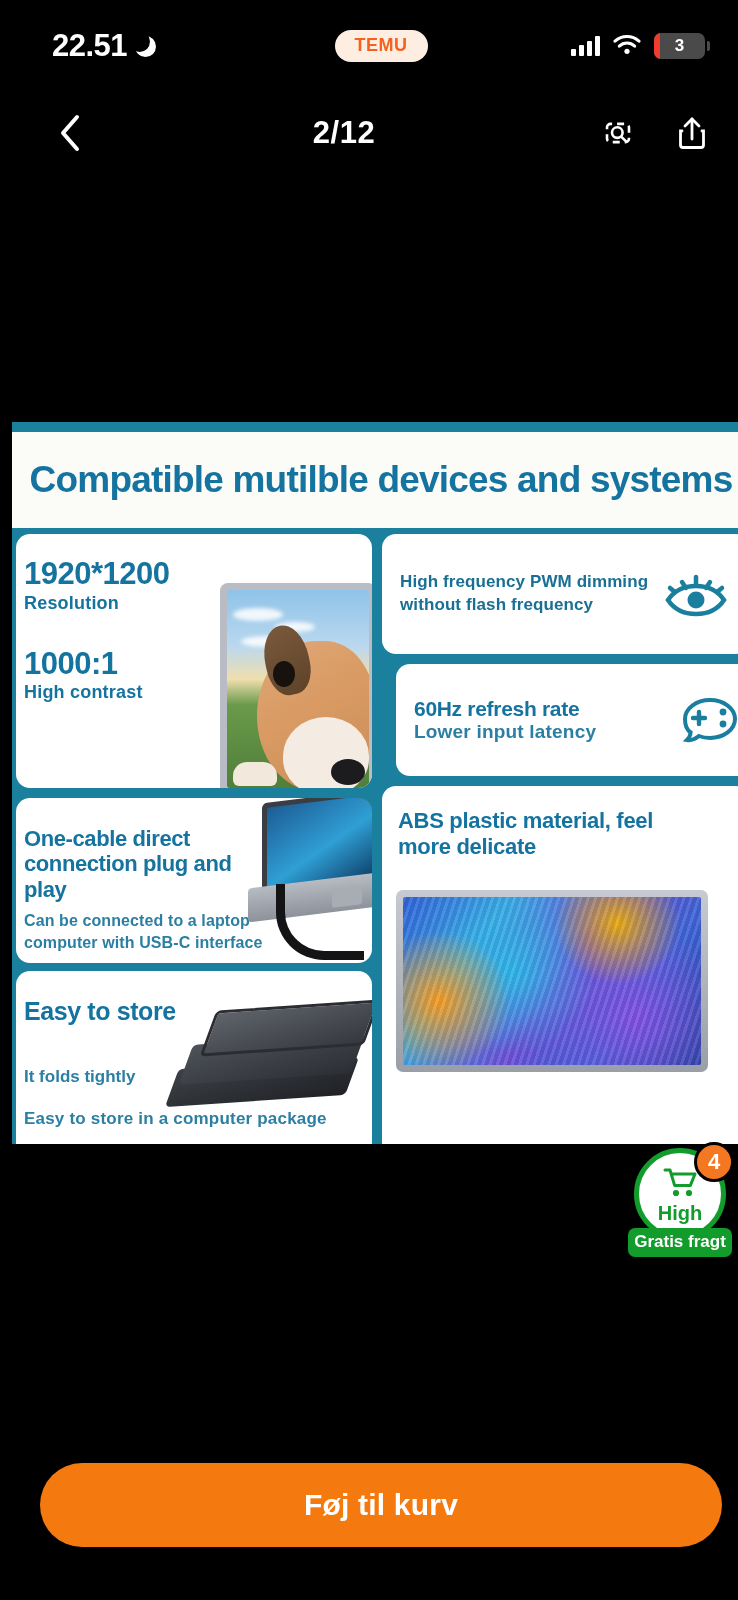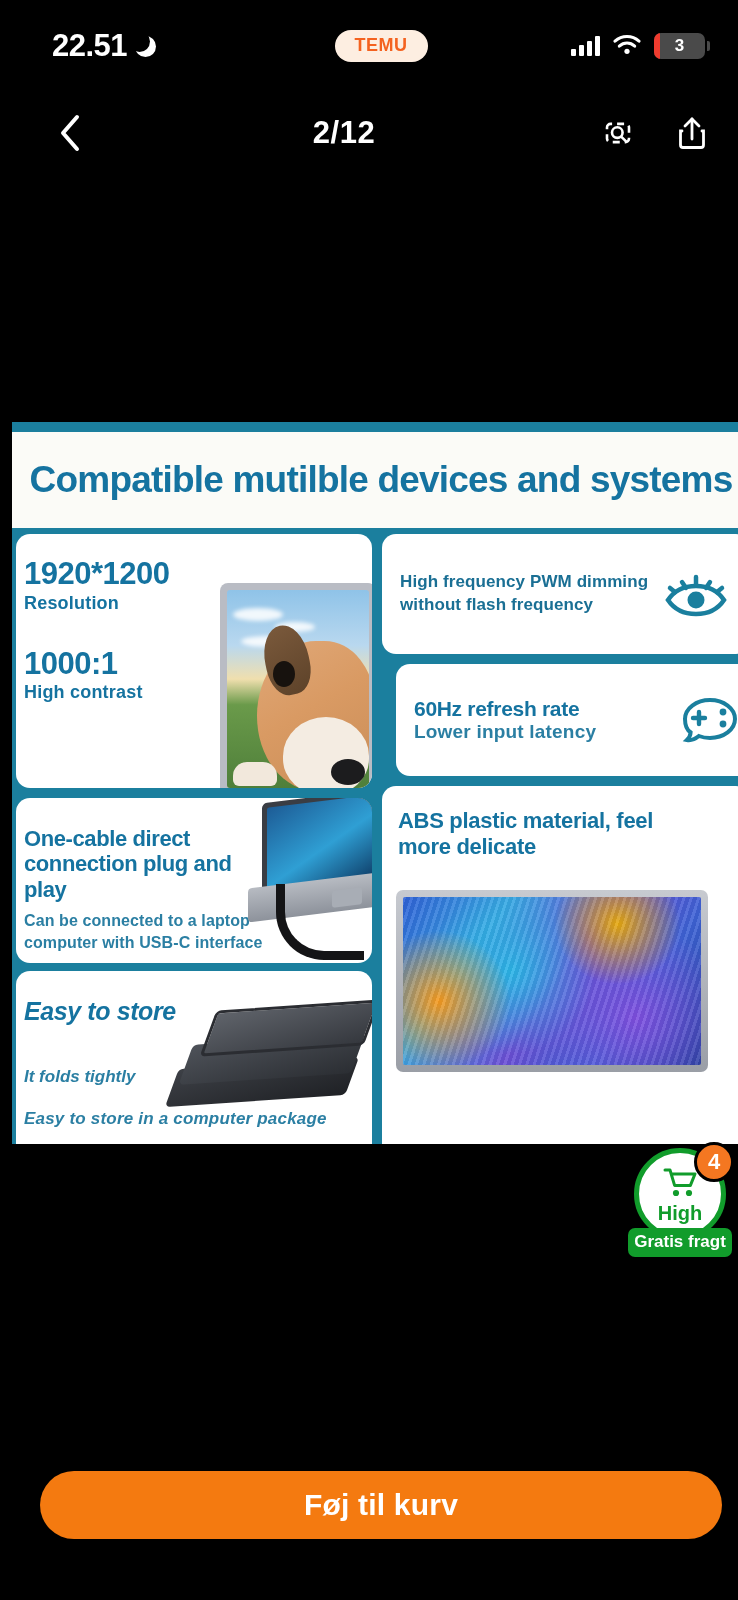--- a/index.html
+++ b/index.html
@@ -158,21 +158,21 @@
     position:absolute; left:44px; bottom:-34px; width:88px; height:76px;
     border-left:9px solid #141416; border-bottom:9px solid #141416;
     border-radius:0 0 0 48px;
   }
   .plug {
     position:absolute; right:20px; bottom:20px; width:30px; height:17px;
     background:#a8adb5; border-radius:3px; transform:skewY(-7deg);
   }
 
   
-  .c-store { left:4px; top:437px; width:356px; height:217px;font-style:italic; }
+  .c-store { left:4px; top:437px; width:356px; height:217px; }
   .store-h { position:absolute; left:8px; top:26px; color:#1573a0; font-size:25px; font-weight:bold; letter-spacing:-0.4px; }
   .store-l1 { position:absolute; left:8px; top:96px; color:#2b7fa3; font-size:17px; font-weight:bold; }
   .store-l2 { position:absolute; left:8px; top:138px; color:#2b7fa3; font-size:17px; font-weight:bold; letter-spacing:0.2px; }
   .fold {
     position:absolute; right:-2px; top:34px; width:200px; height:100px;
   }
   .fold-top {
     position:absolute; left:36px; top:0; width:160px; height:46px;
     background:linear-gradient(165deg,#5f636a,#35383e); border-radius:5px;
     transform:skewX(-20deg) skewY(-4deg);
@@ -233,21 +233,21 @@
     border-radius:7px; padding:4px 6px 5px; white-space:nowrap;
     position:relative; z-index:2;
   }
 
   
   .cta-wrap {
     position:absolute; left:0; bottom:0; width:738px; height:190px;
     background:#000; display:flex; align-items:center; justify-content:center;
   }
   .cta-btn {
-    width:682px; height:68px; border-radius:46px; border:none;
+    width:682px; height:84px; border-radius:46px; border:none;
     background:#f47a10; color:#fff;
     font-family:"Liberation Sans", sans-serif;
     font-size:30px; font-weight:bold; letter-spacing:0.2px;
     display:flex; align-items:center; justify-content:center;
     cursor:pointer;
   }
 </style>
 </head>
 <body>
 

